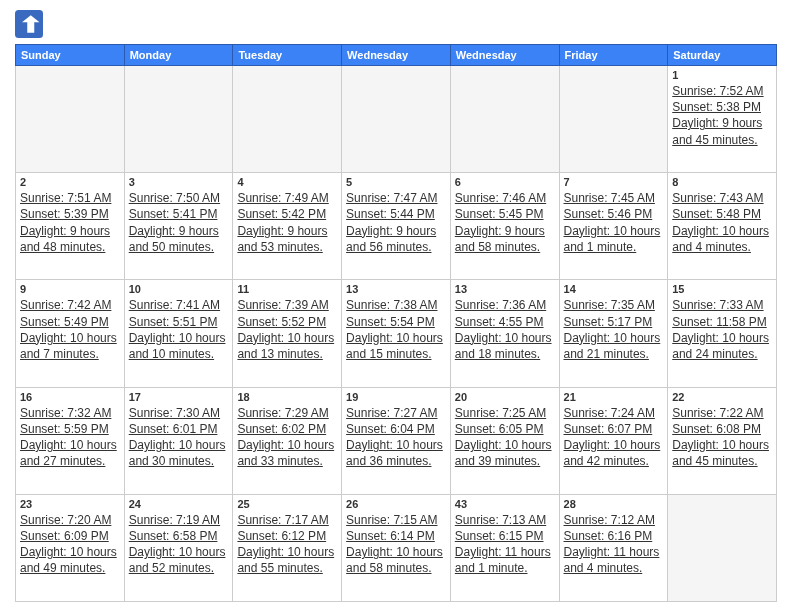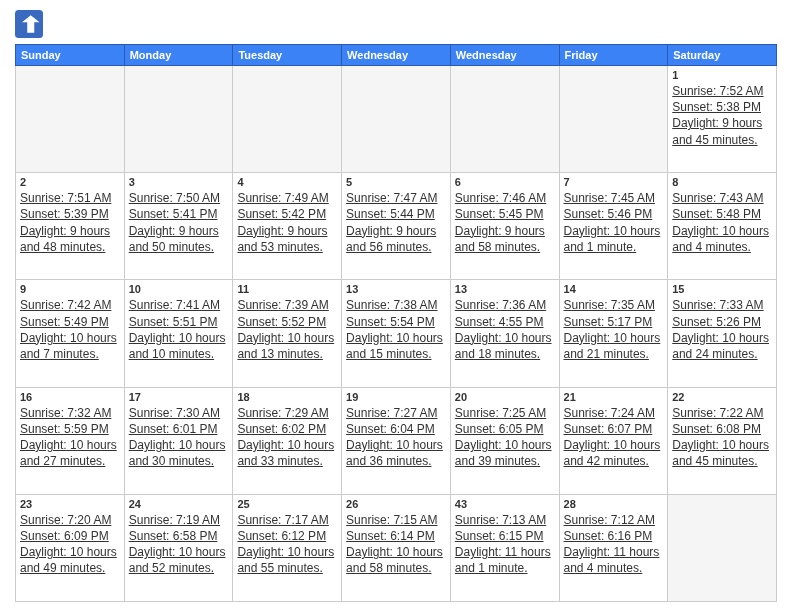--- a/index.html
+++ b/index.html
@@ -221,21 +221,21 @@
           </td>
           <td>
             <span class="day-number">14</span>
             <div class="day-info">Sunrise: 7:35 AM
 Sunset: 5:17 PM
 Daylight: 10 hours and 21 minutes.</div>
           </td>
           <td>
             <span class="day-number">15</span>
             <div class="day-info">Sunrise: 7:33 AM
-Sunset: 5:26 PM
+Sunset: 11:58 PM
 Daylight: 10 hours and 24 minutes.</div>
           </td>
         </tr>
         <tr>
           <td>
             <span class="day-number">16</span>
             <div class="day-info">Sunrise: 7:32 AM
 Sunset: 5:59 PM
 Daylight: 10 hours and 27 minutes.</div>
           </td>

